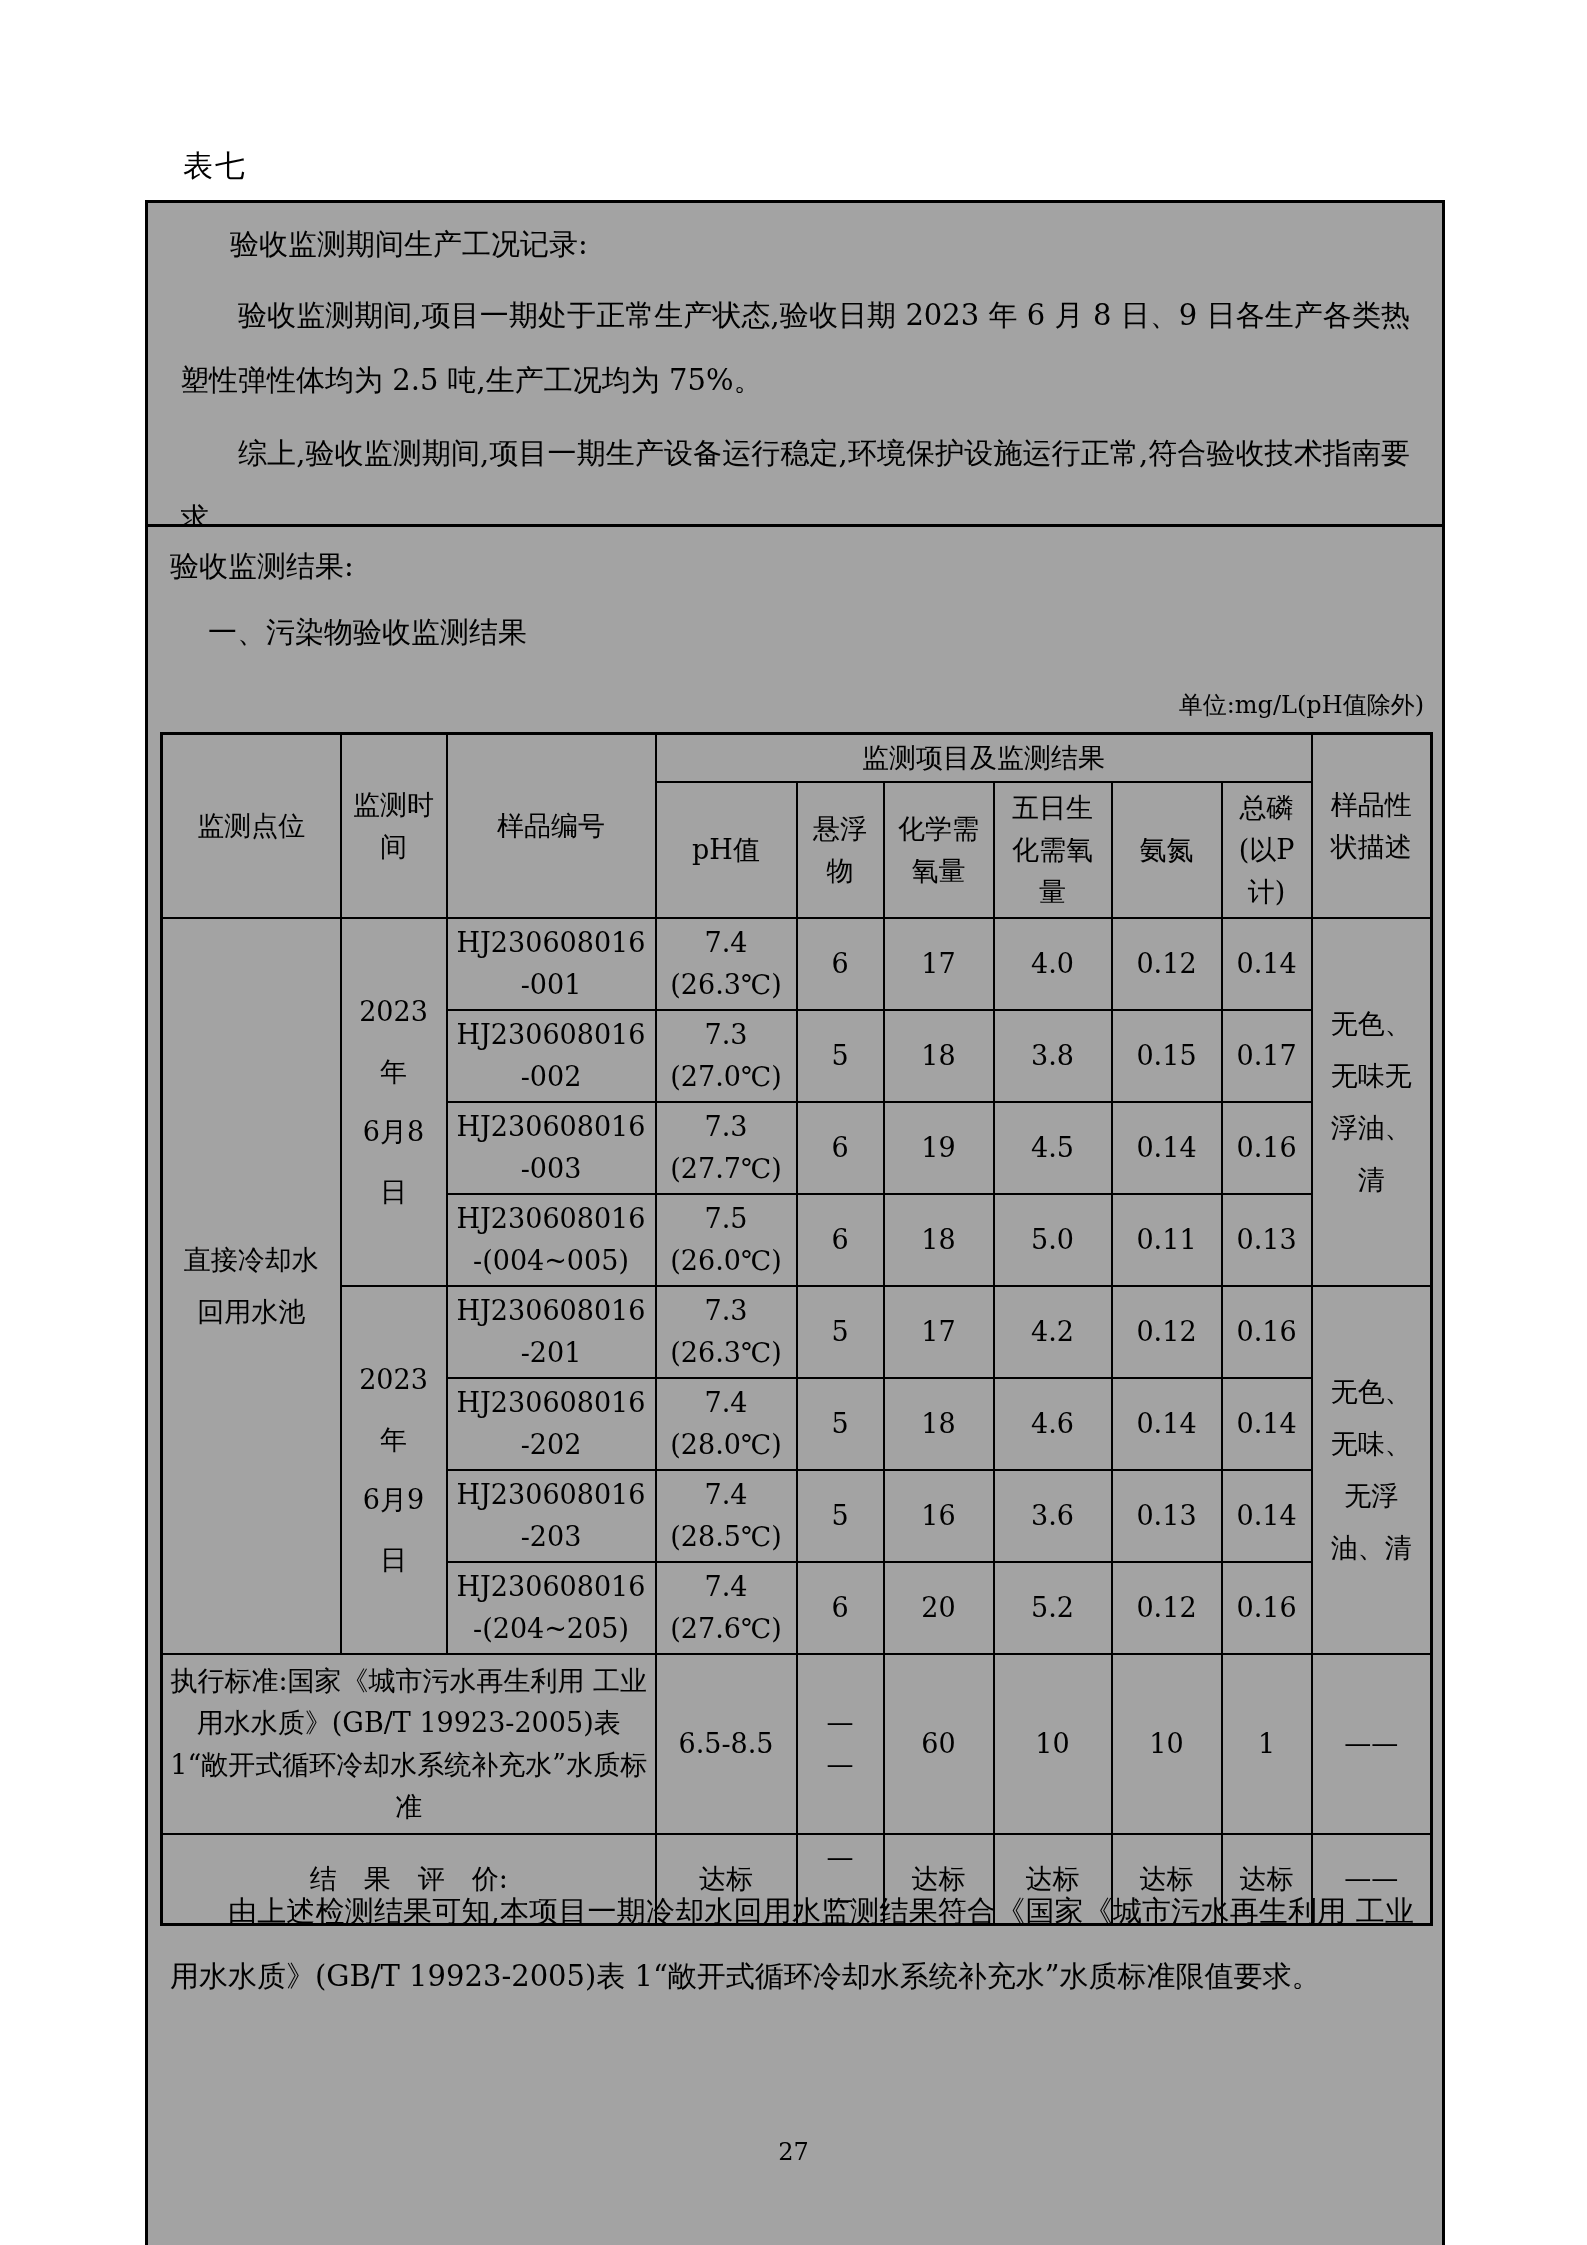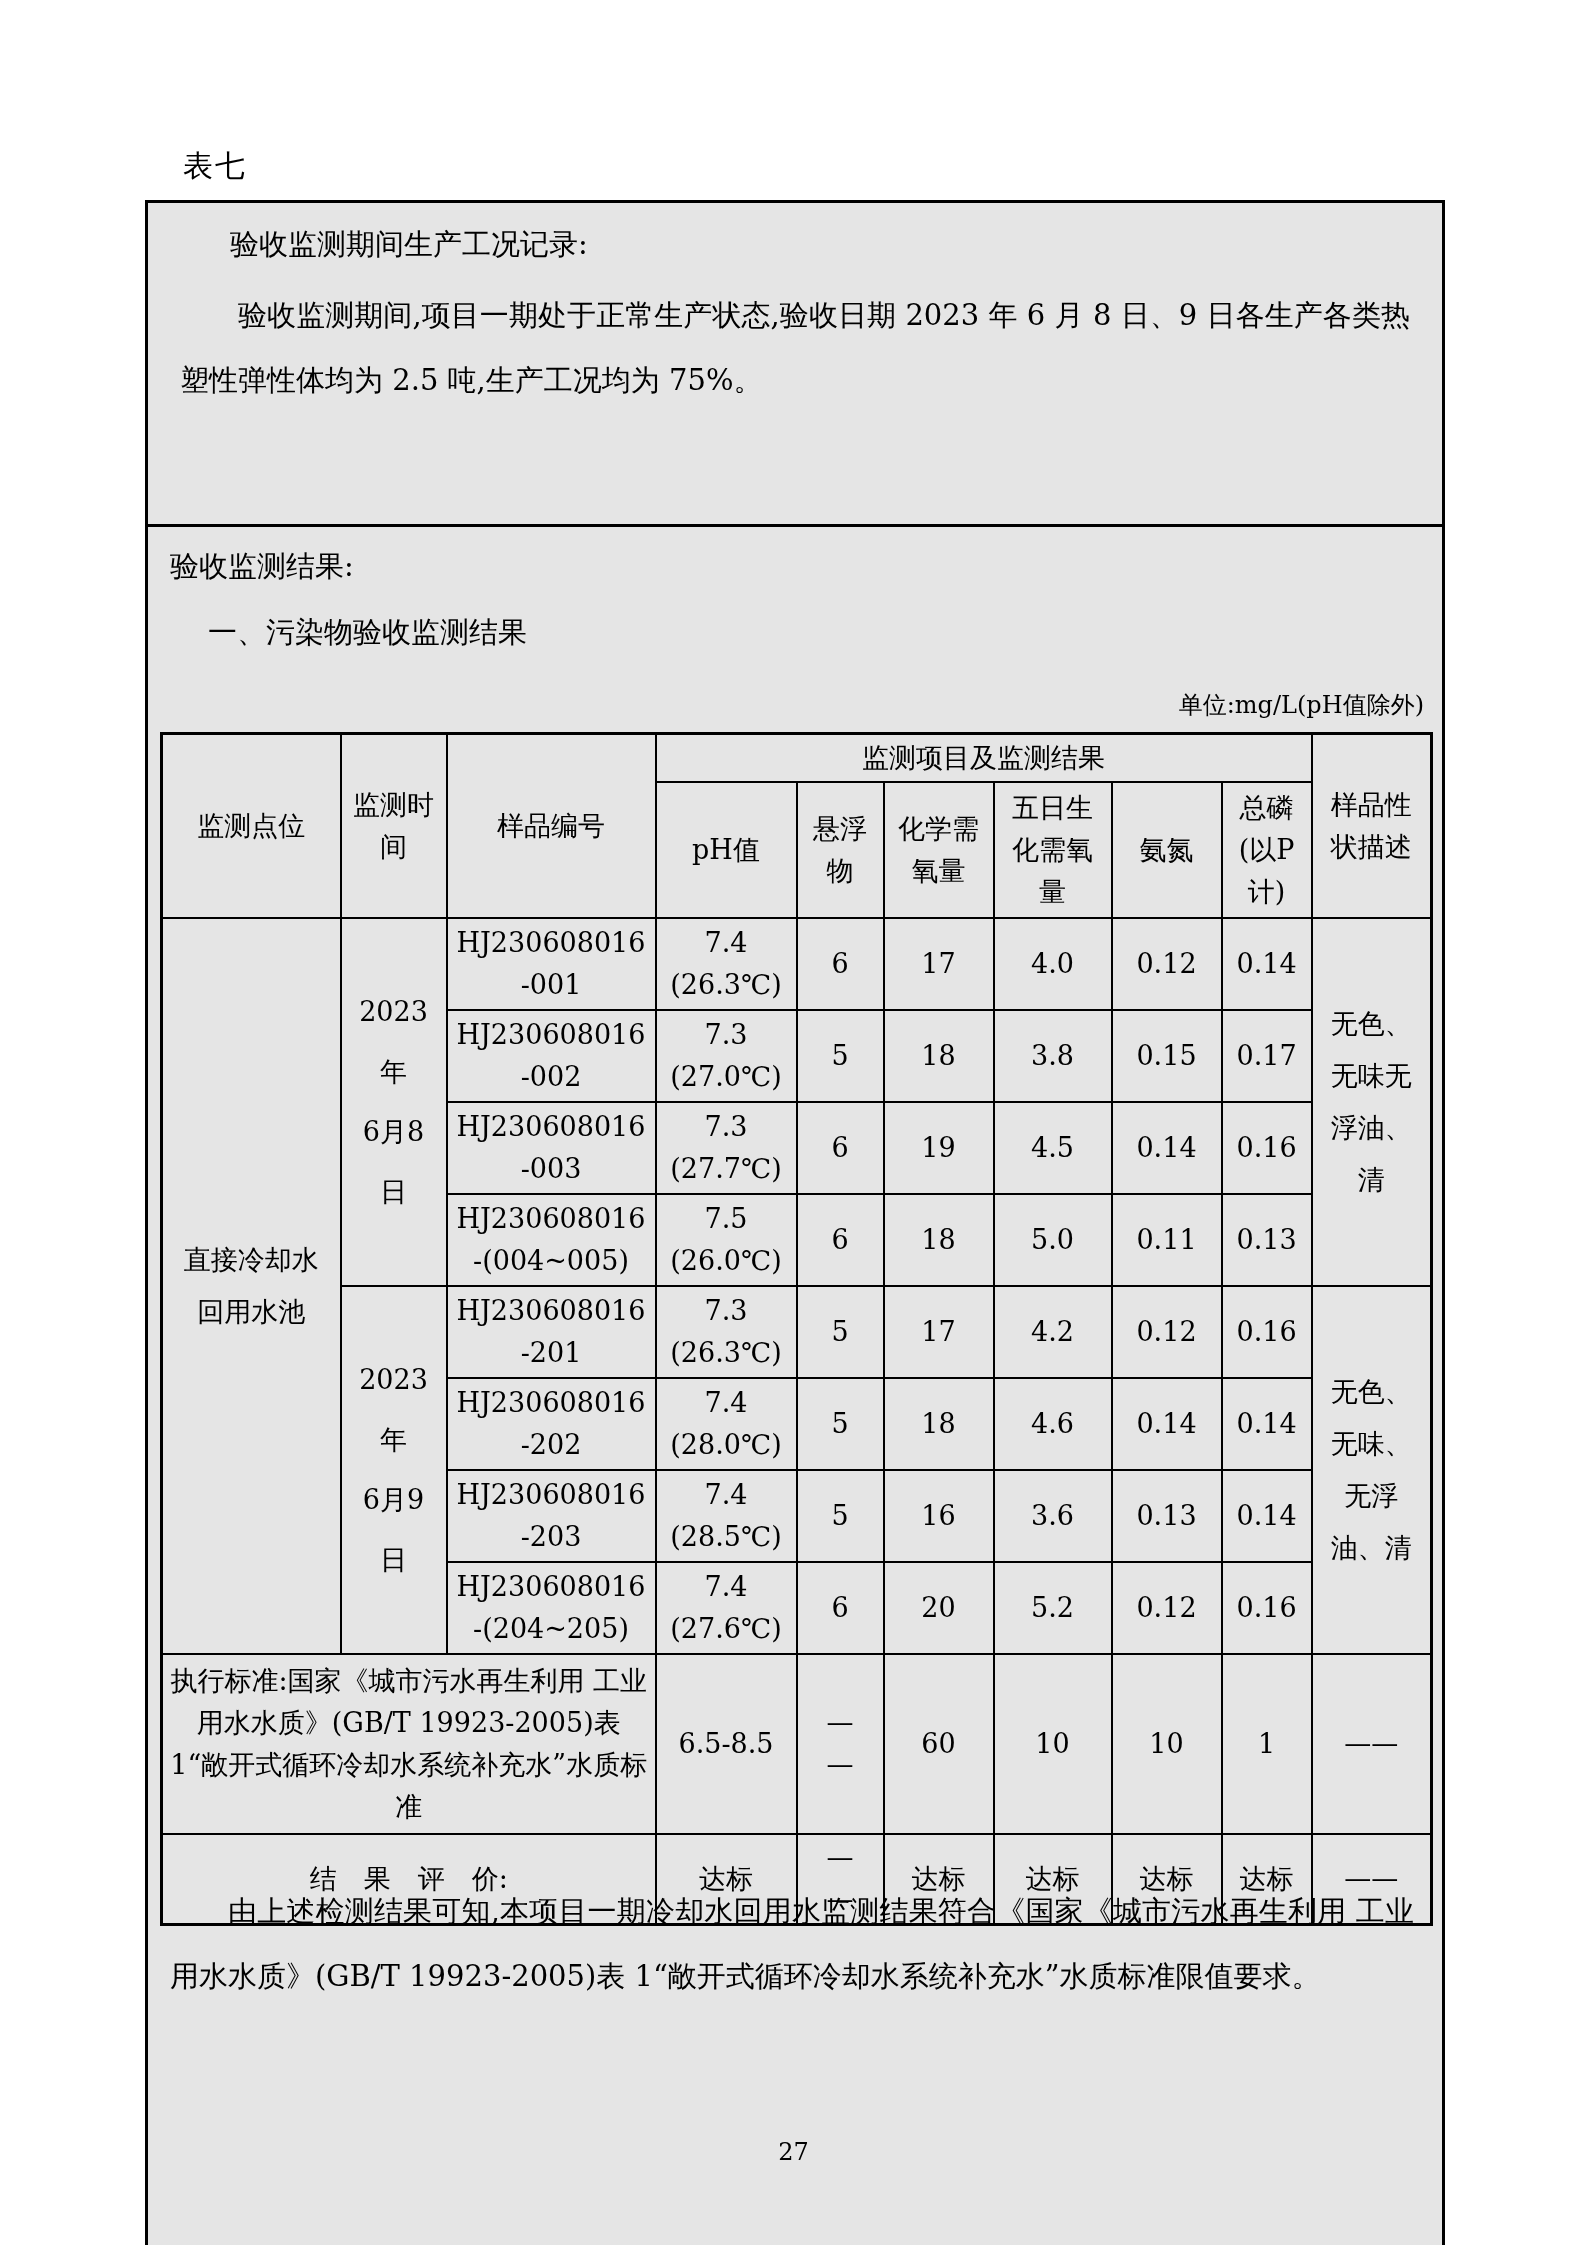--- a/index.html
+++ b/index.html
@@ -8,21 +8,21 @@
     width:1587px;height:2245px;
     font-family:"DejaVu Serif","Liberation Serif",serif;
     color:#000;
   }
   .doc-label{
     position:absolute;left:183px;top:146px;
     font-size:30px;letter-spacing:2px;
   }
   .box{
     position:absolute;left:145px;width:1300px;
-    border:3px solid #000;box-sizing:border-box;background:#e5e5e5;
+    border:3px solid #000;box-sizing:border-box;background:#a3a3a3;
   }
   .box1{top:200px;height:327px;padding:10px 24px 0 24px;}
   .box2{top:527px;height:1862px;border-top:none;}
   .box1 .sec-heading{font-size:29px;line-height:62px;margin:0;}
   .box1 p{font-size:29px;line-height:65px;margin:8px;text-indent:58px;text-align:justify;}
   .res-heading{position:absolute;top:20px;left:22px;font-size:29px;margin:0;}
   .res-sub{position:absolute;top:86px;left:60px;font-size:29px;font-weight:normal;margin:0;}
   .caption{position:absolute;top:150px;left:0;right:0;text-align:center;
     font-size:29px;font-weight:bold;margin:0;}
   .unit-note{position:absolute;top:162px;right:18px;font-size:24px;font-weight:normal;}
@@ -49,20 +49,21 @@
   .page-num{position:absolute;top:2138px;left:0;right:0;text-align:center;font-size:24px;}
 </style>
 </head>
 <body>
 
 <div class="doc-label">表七</div>
 
 <div class="box box1">
   <p class="sec-heading">验收监测期间生产工况记录:</p>
   <p>验收监测期间,项目一期处于正常生产状态,验收日期 2023 年 6 月 8 日、9 日各生产各类热塑性弹性体均为 2.5 吨,生产工况均为 75%。</p>
+  <p>综上,验收监测期间,项目一期生产设备运行稳定,环境保护设施运行正常,符合验收技术指南要求。</p>
 </div>
 
 <div class="box box2">
   <p class="res-heading">验收监测结果:</p>
   <p class="res-sub">一、污染物验收监测结果</p>
   <span class="unit-note">单位:mg/L(pH值除外)</span>
 
   <table class="monitor">
     <colgroup>
       <col style="width:179px">

